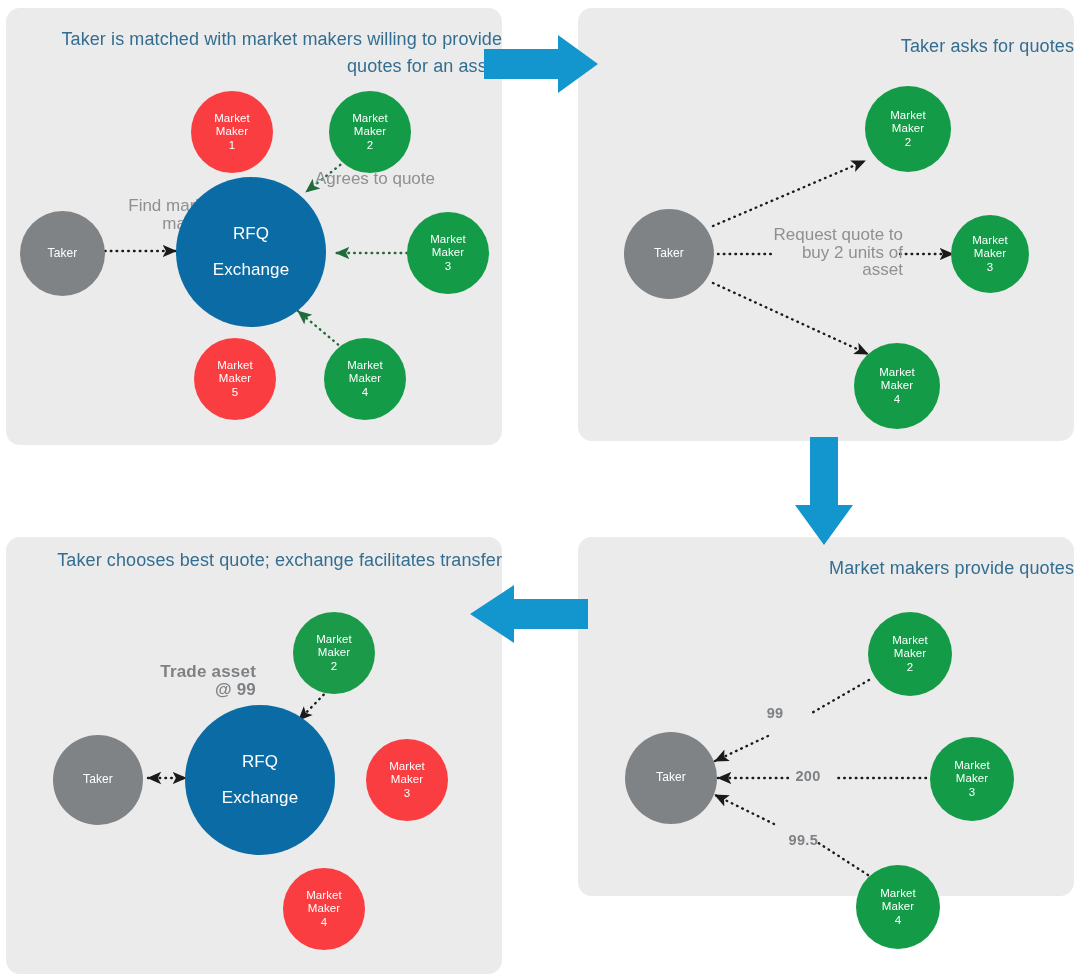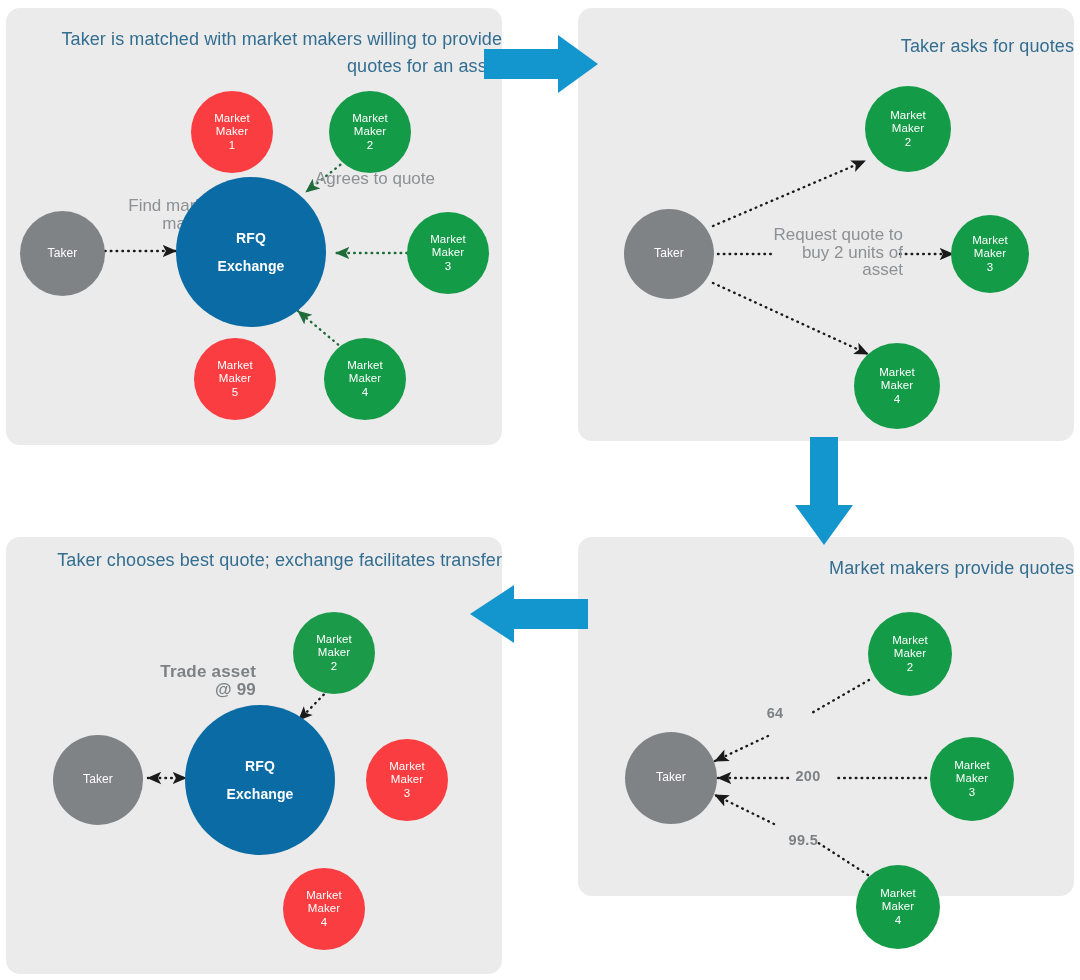--- a/index.html
+++ b/index.html
@@ -46,23 +46,23 @@
   }
   .node .label {
     font-size: 11.5px;
     line-height: 13.5px;
     font-weight: 400;
     white-space: pre-line;
     letter-spacing: 0.1px;
   }
   .node.taker .label { font-size: 12px; }
   .node.exchange .label {
-    font-size: 14px;
-    line-height: 28px;
-    font-weight: 700;
+    font-size: 17px;
+    line-height: 36px;
+    font-weight: 400;
   }
   .edge-label {
     position: absolute;
     text-align: right;
     color: #8e9093;
     font-size: 17px;
     line-height: 17.5px;
     font-weight: 400;
     white-space: pre-line;
   }
@@ -276,21 +276,21 @@
       <line x1="291" y1="143" x2="232" y2="177" stroke="#1a1a1a" stroke-width="2.4" stroke-dasharray="0.6 5.2" stroke-linecap="round"></line>
       <line x1="190" y1="199" x2="137" y2="224" stroke="#1a1a1a" stroke-width="2.4" stroke-dasharray="0.6 5.2" stroke-linecap="round" marker-end="url(#ah-black-3)"></line>
 
       <line x1="348" y1="241" x2="257" y2="241" stroke="#1a1a1a" stroke-width="2.4" stroke-dasharray="0.6 5.2" stroke-linecap="round"></line>
       <line x1="210" y1="241" x2="140" y2="241" stroke="#1a1a1a" stroke-width="2.4" stroke-dasharray="0.6 5.2" stroke-linecap="round" marker-end="url(#ah-black-3)"></line>
 
       <line x1="290" y1="338" x2="239" y2="305" stroke="#1a1a1a" stroke-width="2.4" stroke-dasharray="0.6 5.2" stroke-linecap="round"></line>
       <line x1="196" y1="287" x2="137" y2="258" stroke="#1a1a1a" stroke-width="2.4" stroke-dasharray="0.6 5.2" stroke-linecap="round" marker-end="url(#ah-black-3)"></line>
     </svg>
 
-    <div class="quote-label" style="left:177px; top:168px; width:40px;">64</div>
+    <div class="quote-label" style="left:177px; top:168px; width:40px;">99</div>
     <div class="quote-label" style="left:205px; top:231px; width:50px;">200</div>
     <div class="quote-label" style="left:185px; top:295px; width:55px;text-align:right;">99.5</div>
 
     <div class="node taker" style="left:47px; top:195px; width:92px; height:92px; background:#808386;">
       <span class="label">Taker</span>
     </div>
 
     <div class="node" style="left:290px; top:75px; width:84px; height:84px; background:#149b47;">
       <span class="label">Market
 Maker

